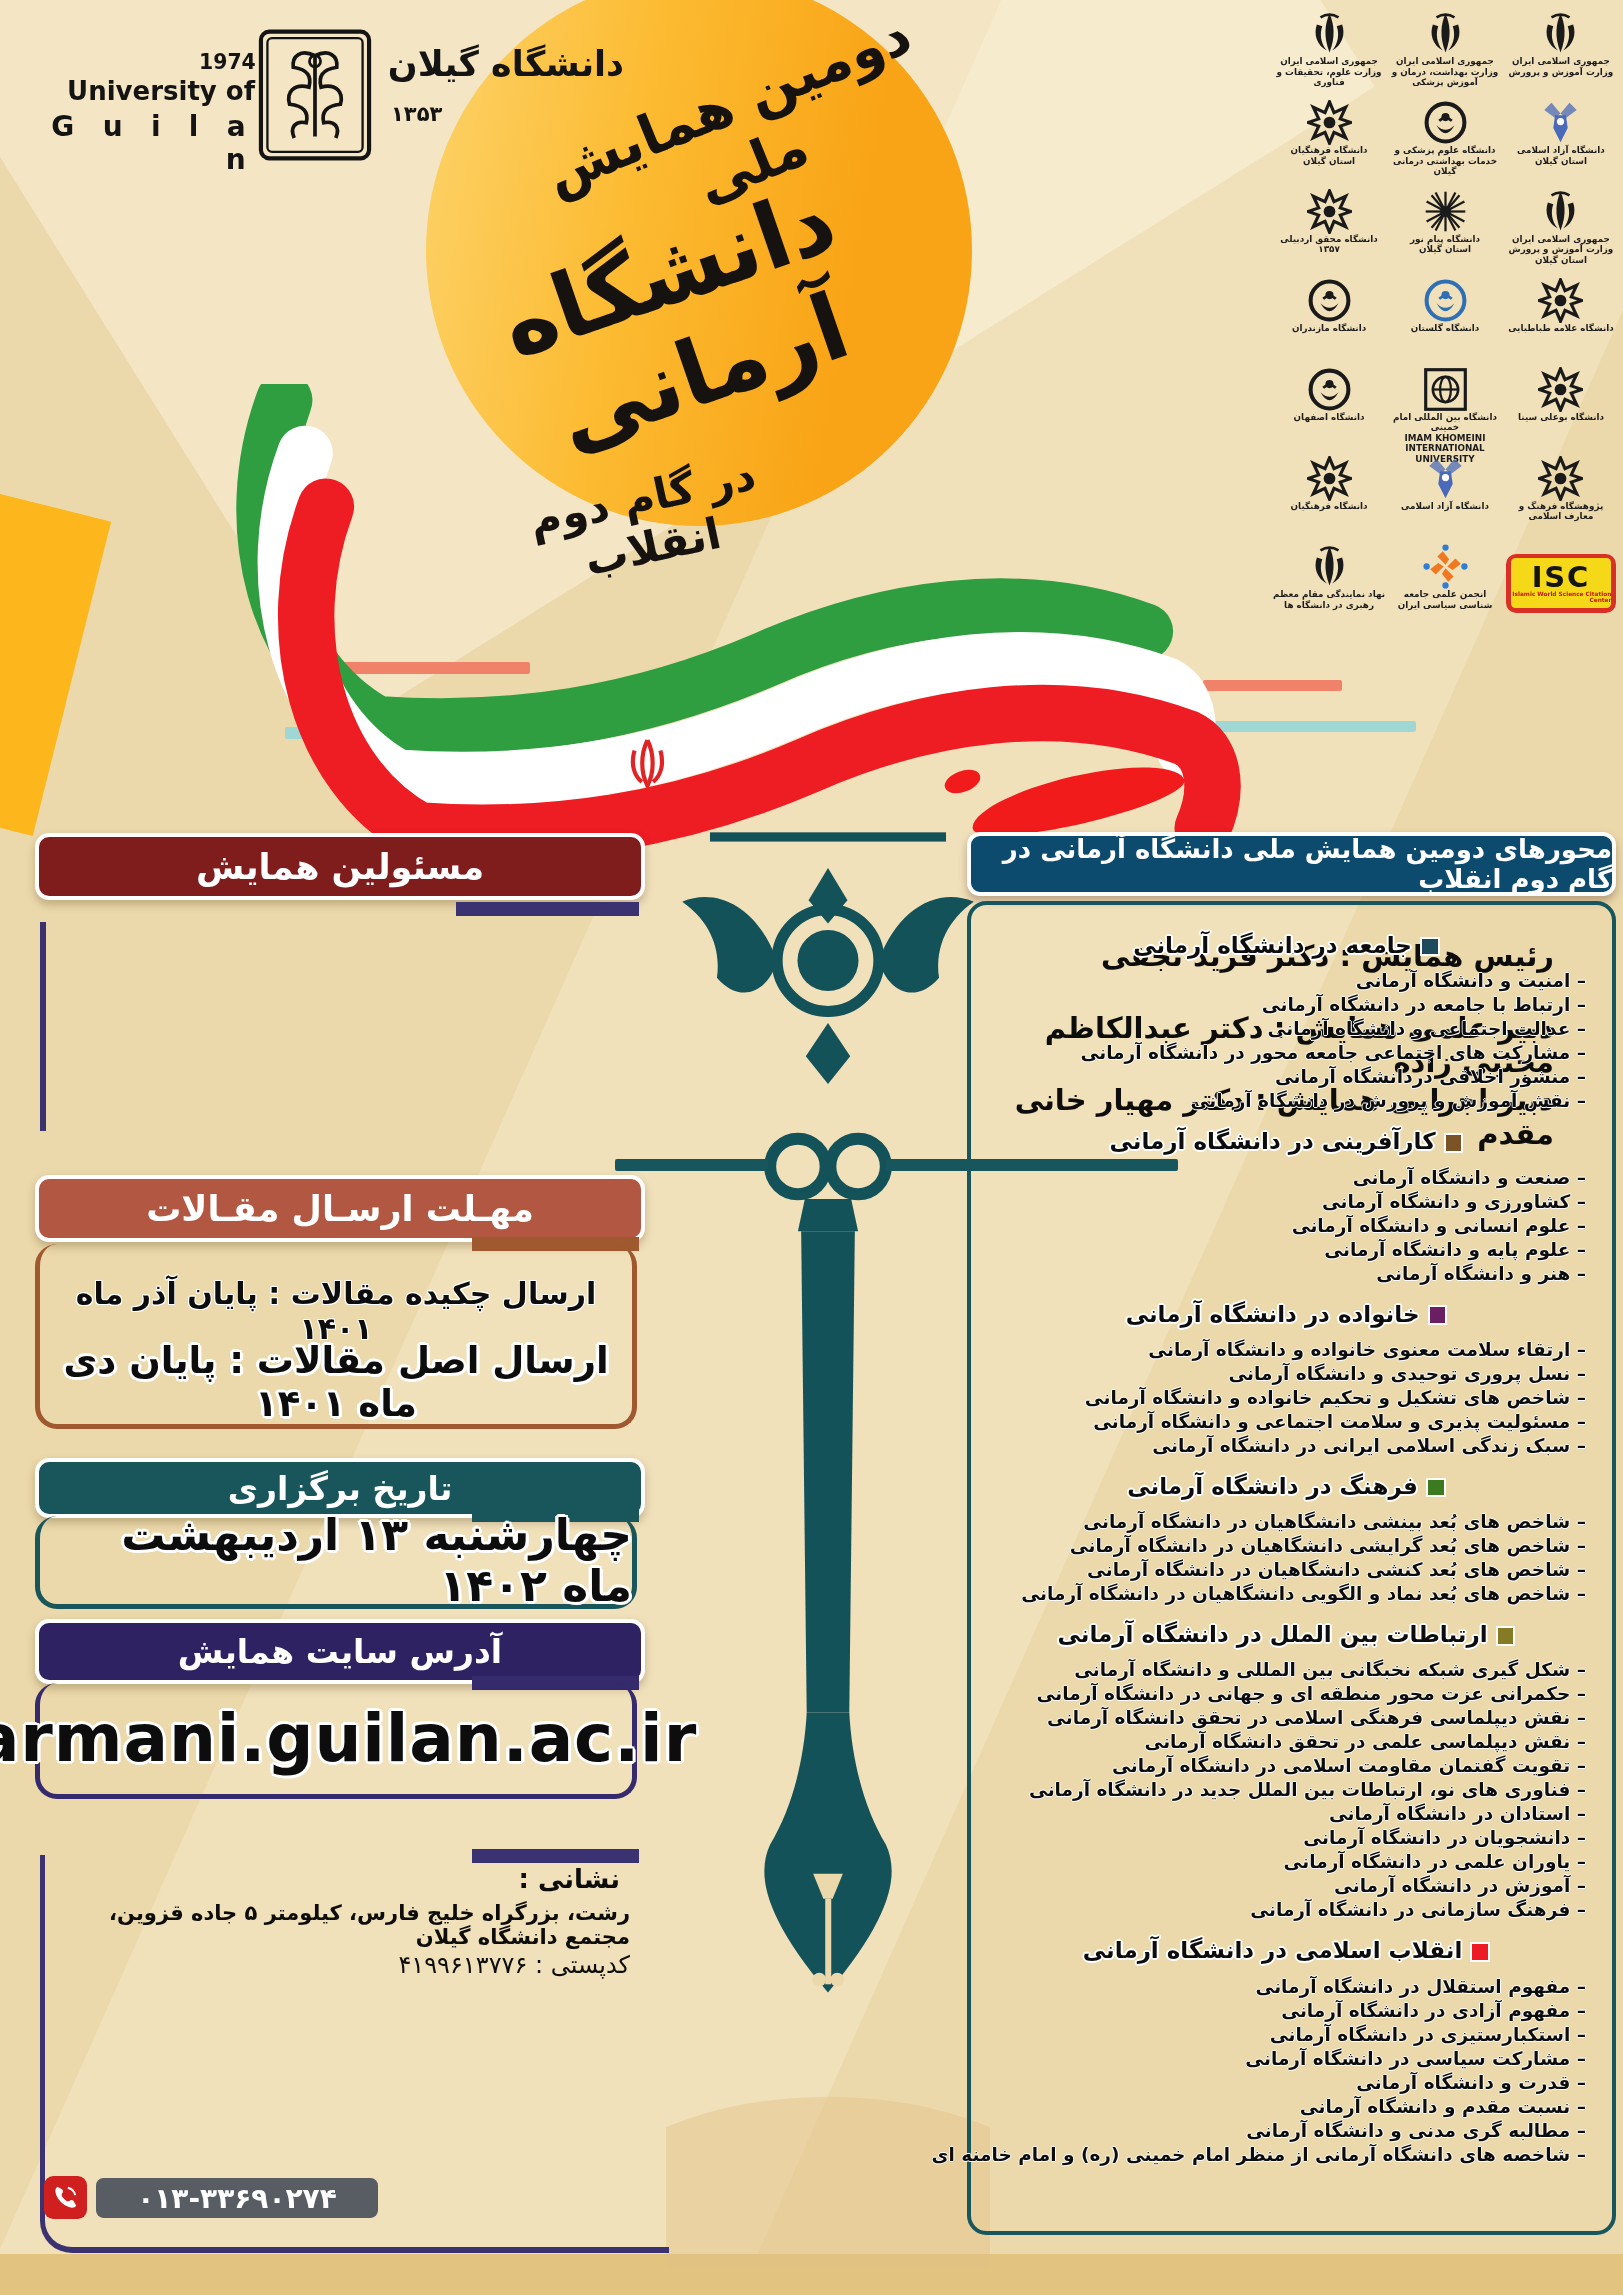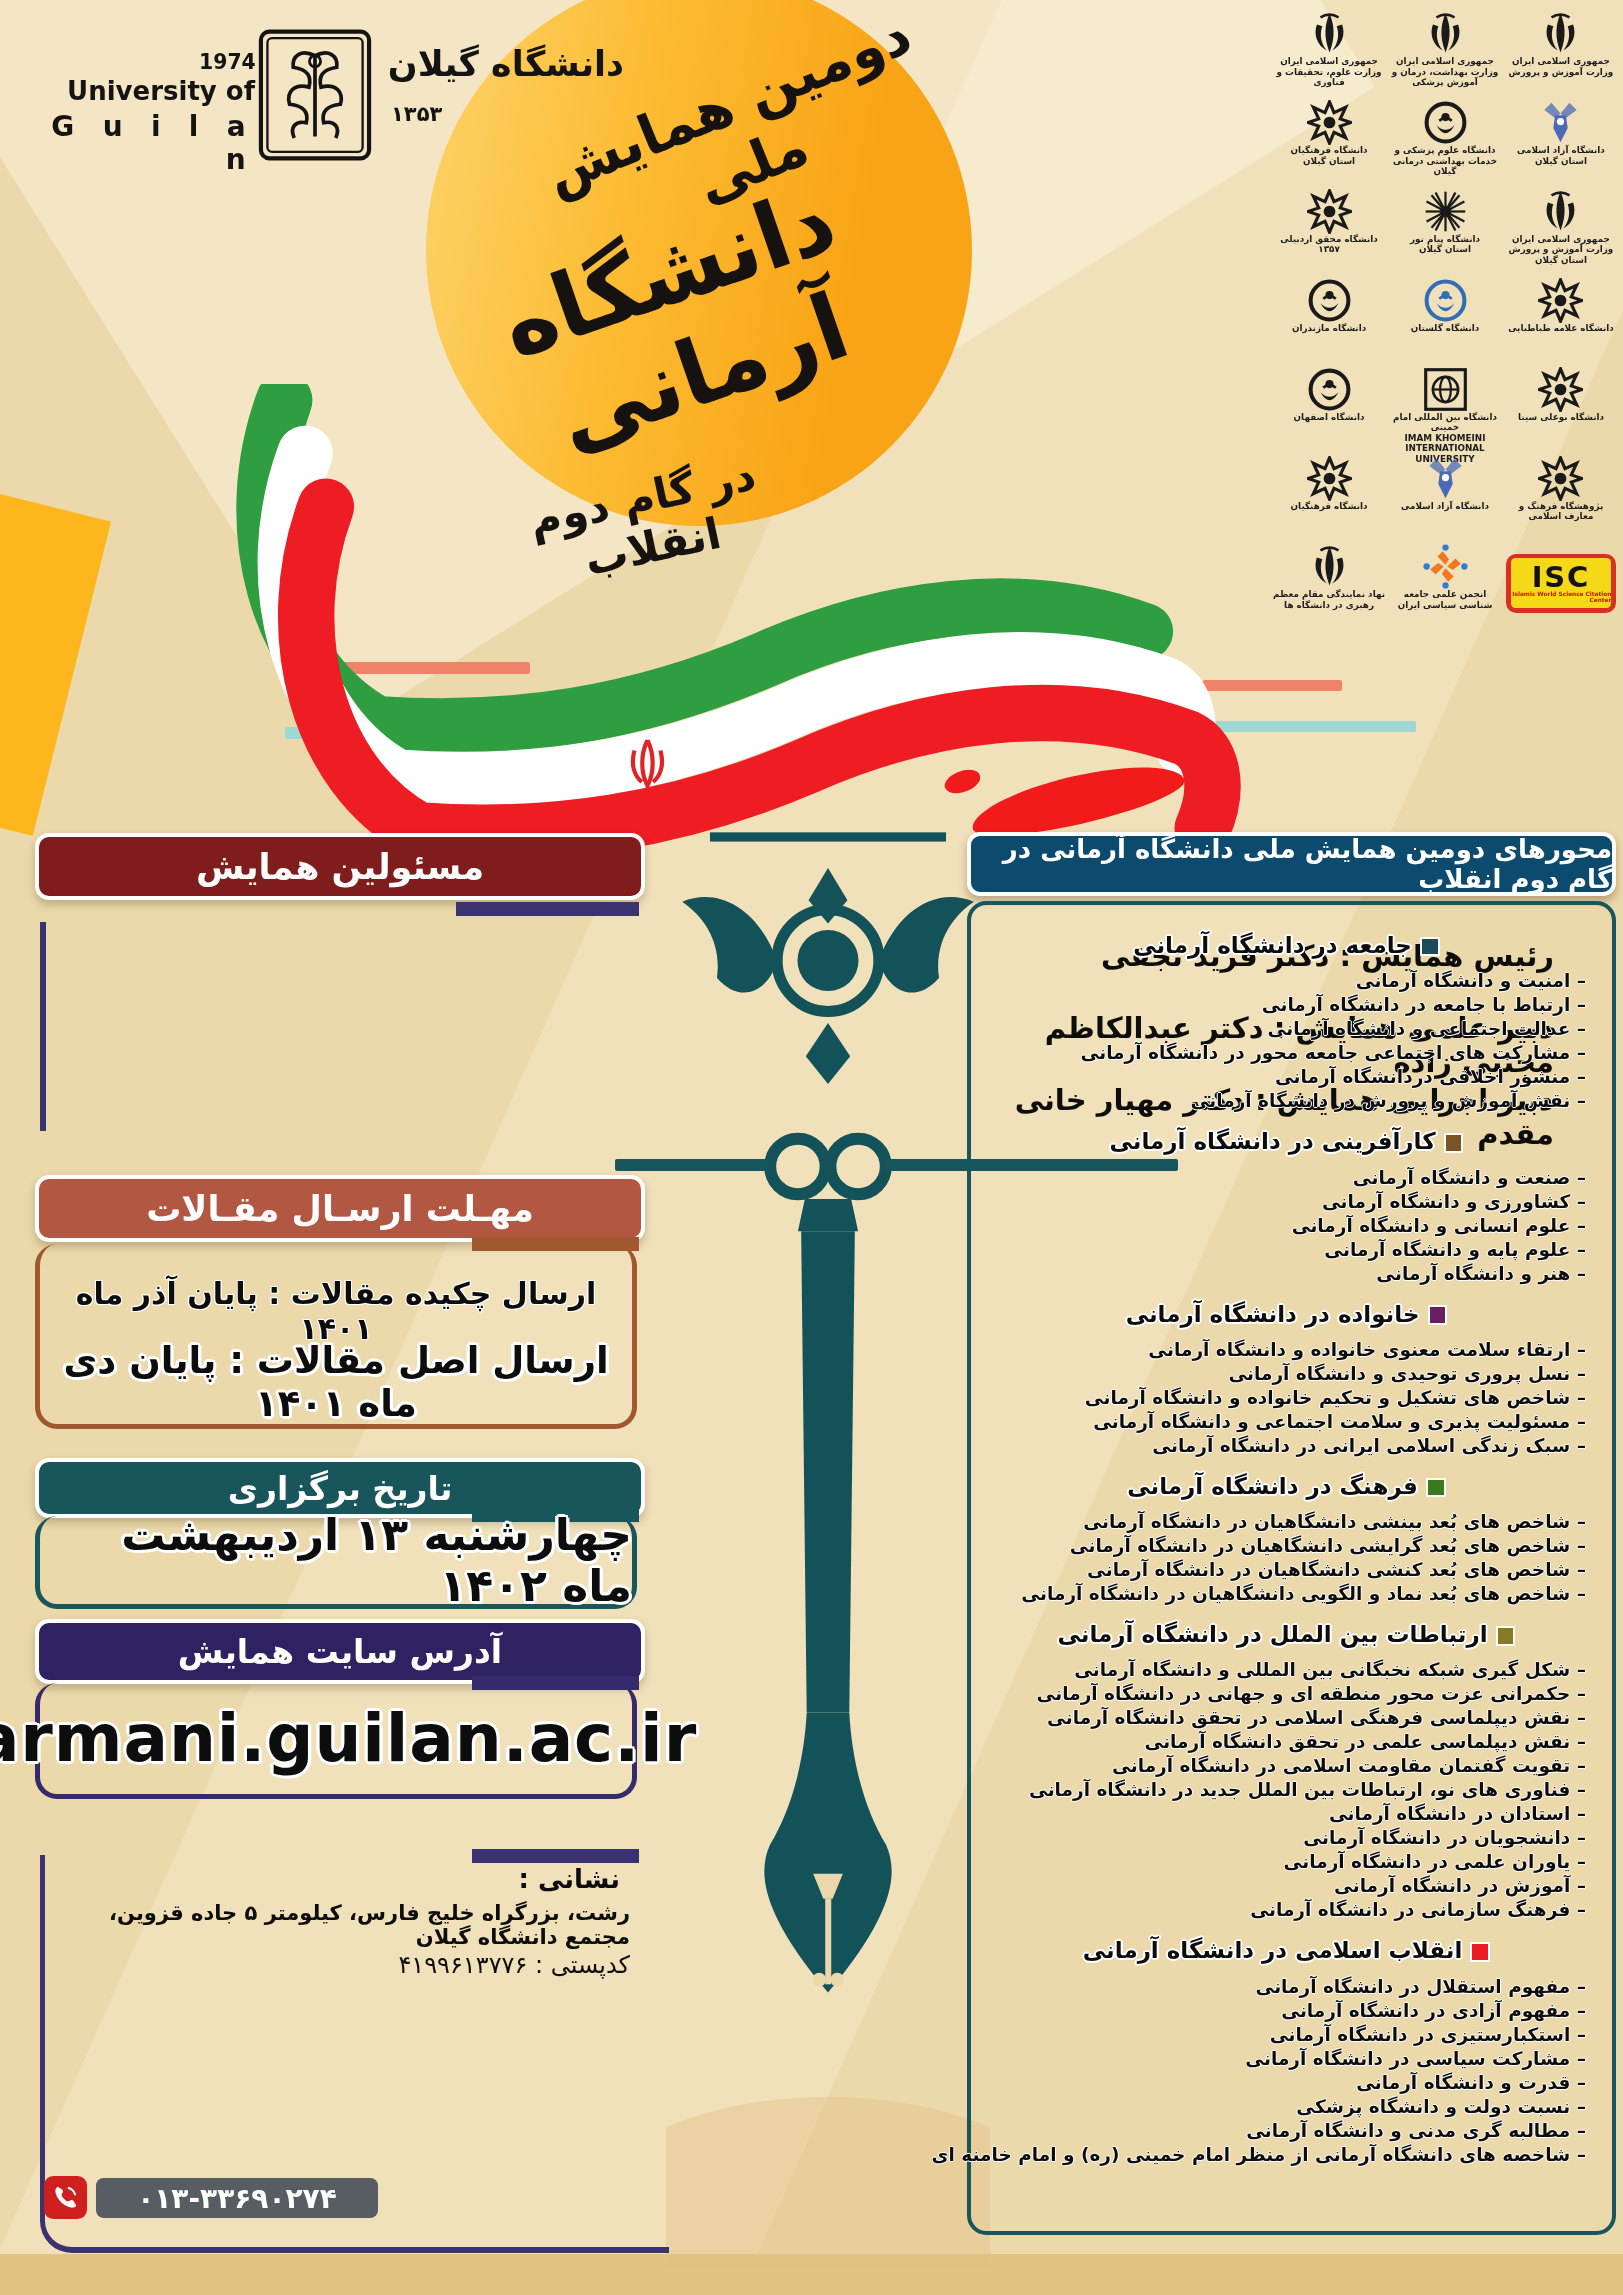--- a/index.html
+++ b/index.html
@@ -426,17 +426,17 @@
     <div class="topic-item">دانشجویان در دانشگاه آرمانی</div>
     <div class="topic-item">یاوران علمی در دانشگاه آرمانی</div>
     <div class="topic-item">آموزش در دانشگاه آرمانی</div>
     <div class="topic-item">فرهنگ سازمانی در دانشگاه آرمانی</div>
     <div class="topic-group-heading"><span class="bullet" style="background: rgb(237, 28, 36);"></span><span class="gtitle">انقلاب اسلامی در دانشگاه آرمانی</span></div>
     <div class="topic-item">مفهوم استقلال در دانشگاه آرمانی</div>
     <div class="topic-item">مفهوم آزادی در دانشگاه آرمانی</div>
     <div class="topic-item">استکبارستیزی در دانشگاه آرمانی</div>
     <div class="topic-item">مشارکت سیاسی در دانشگاه آرمانی</div>
     <div class="topic-item">قدرت و دانشگاه آرمانی</div>
-    <div class="topic-item">نسبت دولت و دانشگاه پزشکی</div>
+    <div class="topic-item">نسبت مقدم و دانشگاه آرمانی</div>
     <div class="topic-item">مطالبه گری مدنی و دانشگاه آرمانی</div>
     <div class="topic-item">شاخصه های دانشگاه آرمانی از منظر امام خمینی (ره) و امام خامنه ای</div>
   </div>
 
 
 </body></html>

